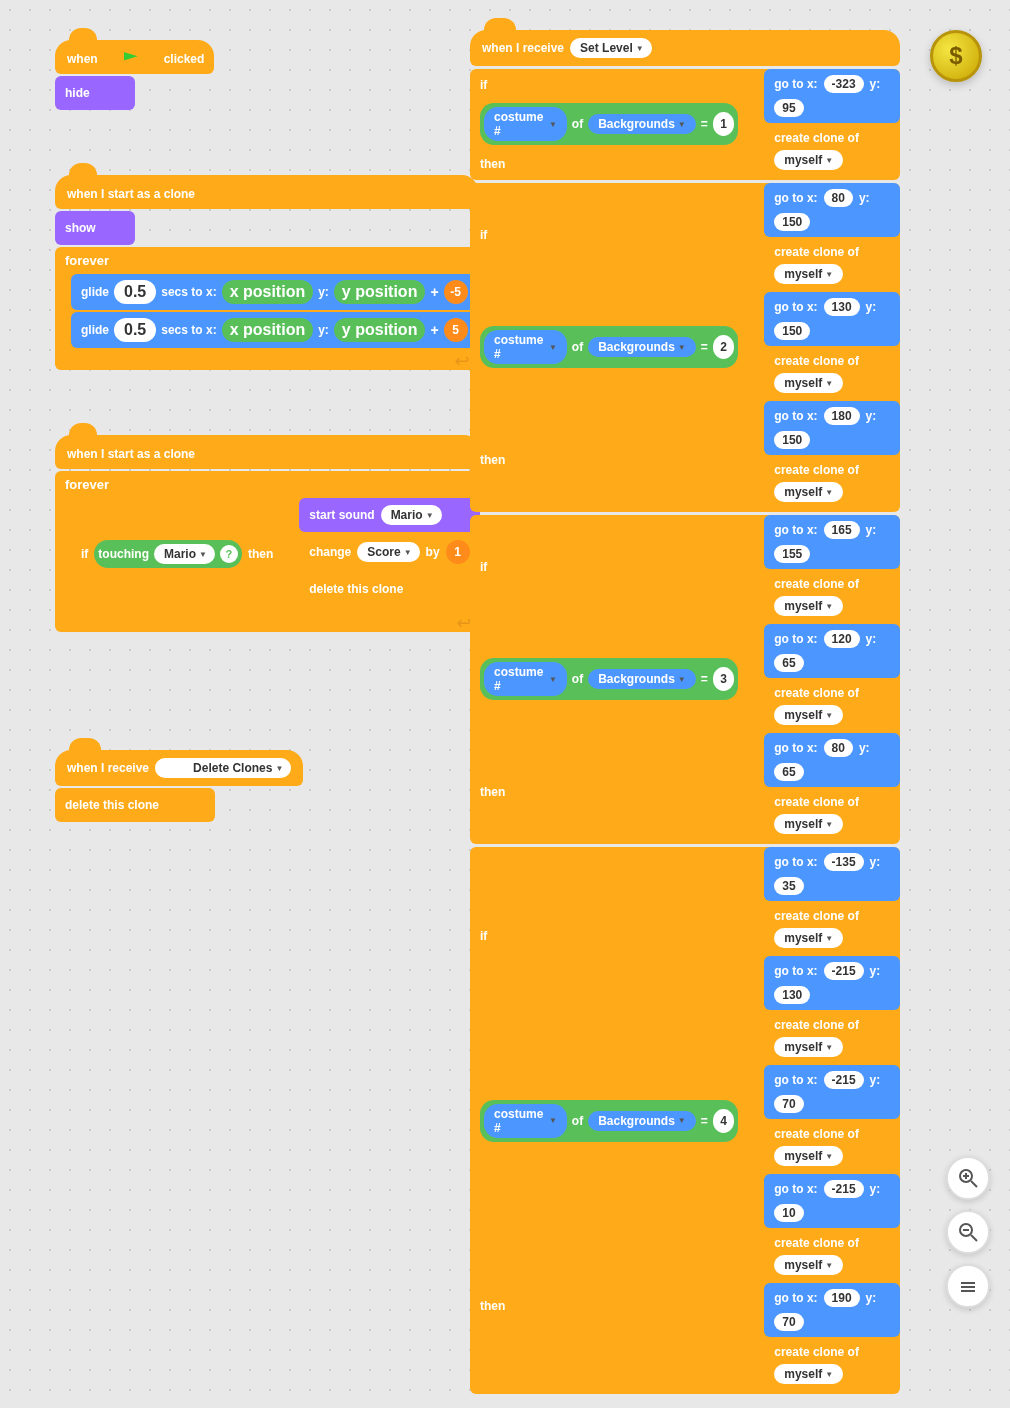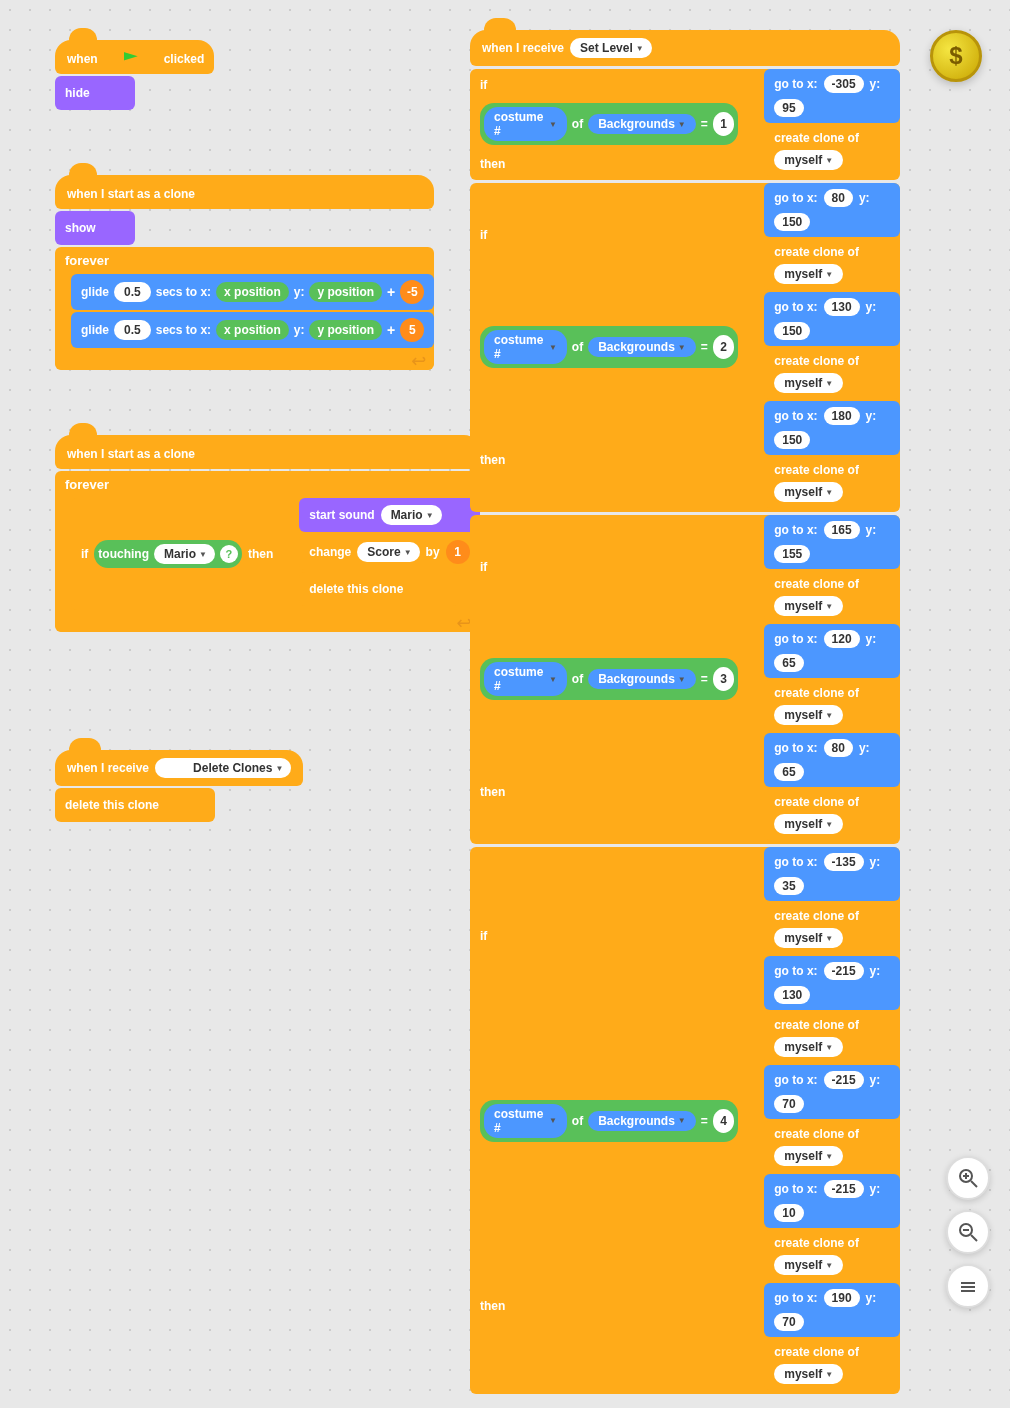--- a/index.html
+++ b/index.html
@@ -77,21 +77,21 @@
       font-weight: 600;
       min-width: 28px;
       text-align: center;
     }
 
     .block-input-oval {
       background: #fff;
       border-radius: 14px;
       padding: 3px 10px;
       color: #333;
-      font-size: 12px;
+      font-size: 16px;
       font-weight: 600;
       border: none;
     }
 
     .block-dropdown {
       background: #fff;
       border-radius: 14px;
       padding: 3px 8px 3px 10px;
       color: #333;
       font-size: 12px;
@@ -460,21 +460,21 @@
             <span>Backgrounds</span>
           </span>
           <span class="block-label">=</span>
           <span class="block-num-white">1</span>
         </div>
         <span class="block-label">then</span>
       </div>
       <div class="if-body">
         <div class="block block-blue">
           <span class="block-label">go to x:</span>
-          <span class="block-input">-305</span>
+          <span class="block-input">-323</span>
           <span class="block-label">y:</span>
           <span class="block-input">95</span>
         </div>
         <div class="block block-orange" style="gap:5px;">
           <span class="block-label">create clone of</span>
           <span class="block-dropdown" style="background:#fff; color:#333; border-radius:14px; padding:3px 10px;">myself</span>
         </div>
       </div>
       <div class="if-footer"></div>
     </div>

